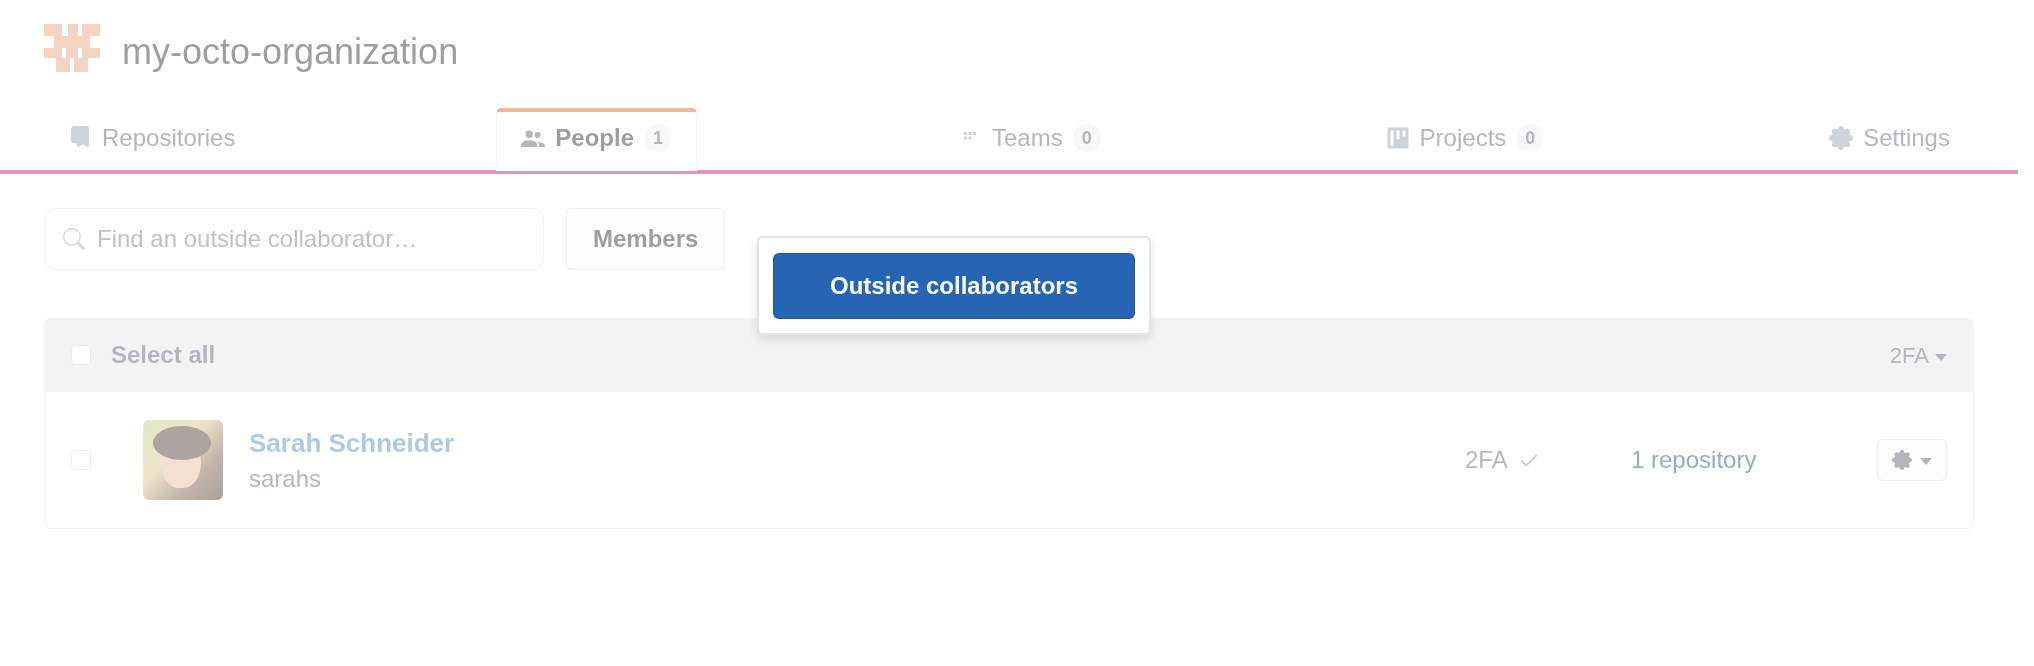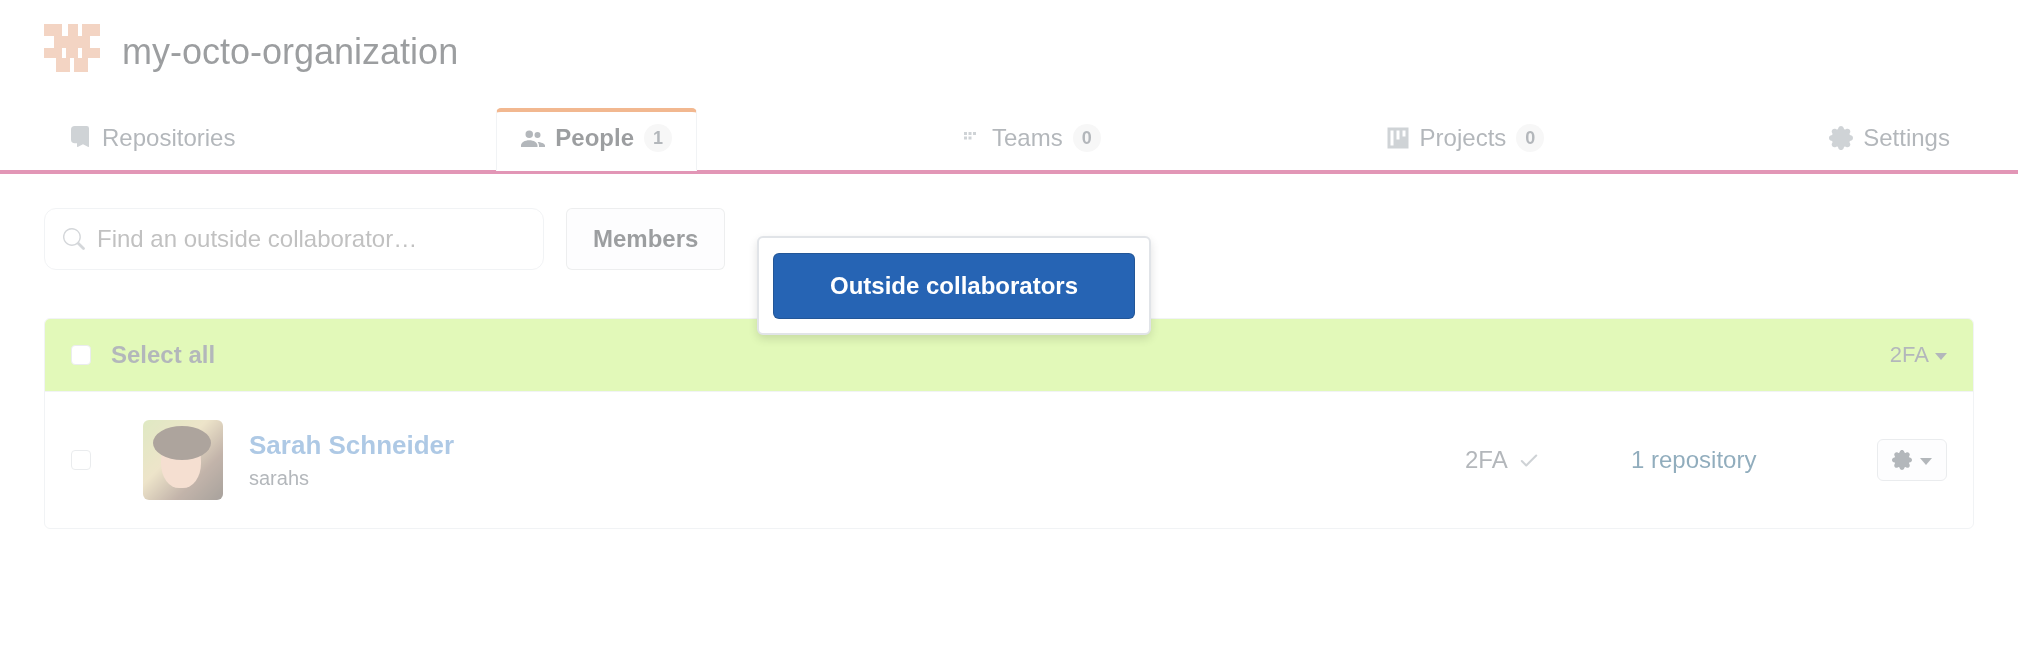--- a/index.html
+++ b/index.html
@@ -43,34 +43,34 @@
     z-index:60;
     border:2px solid #e1e4e8;
     border-radius:6px;
     box-shadow: 0 4px 10px rgba(0,0,0,0.12);
     background:#fff;
     display:flex; align-items:center; justify-content:center;
     padding:14px;
   }
 
   .list-wrap { margin-top:48px; border:1px solid #e1e4e8; border-radius:6px; overflow:hidden;}
-  .list-header { display:flex; align-items:center; justify-content:space-between; background:#bef264; padding:22px 26px; border-bottom:1px solid #e1e4e8;}
+  .list-header { display:flex; align-items:flex-end; justify-content:space-between; background:#e5e5e5; padding:22px 26px; border-bottom:1px solid #e1e4e8;}
   .list-header-left { display:flex; align-items:center; gap:20px; }
   .checkbox { width:20px; height:20px; border:1px solid #d1d5da; border-radius:4px; background:#fff; cursor:pointer; }
   .select-all-label { font-size:24px; font-weight:600; color:#586069; }
   .filter-2fa { display:flex; align-items:center; gap:6px; color:#586069; font-size:22px; cursor:pointer;}
   .caret { width:0;height:0;border-left:6px solid transparent;border-right:6px solid transparent;border-top:7px solid #586069; margin-top:3px;}
 
   .list-row { display:flex; align-items:center; padding:28px 26px; gap:26px;}
   .user-avatar { width:80px; height:80px; border-radius:6px; background:linear-gradient(135deg,#b8cf7a 0%, #d8c489 40%, #7a5a44 70%, #3e3125 100%); position:relative; overflow:hidden; margin-left:26px;}
   .user-avatar::before{content:"";position:absolute;left:18px;top:14px;width:40px;height:54px;border-radius:50% 50% 45% 45%;background:#e8b89a;}
   .user-avatar::after{content:"";position:absolute;left:10px;top:6px;width:58px;height:34px;border-radius:50%;background:#4a3527;}
   .user-info { display:flex; flex-direction:column; gap:6px;}
   .user-name { font-size:26px; font-weight:600; color:#4c88c6; }
-  .user-login { font-size:20px; color:#586069;}
+  .user-login { font-size:24px; color:#586069;}
   .spacer { flex:1; }
   .twofa-status { display:flex; align-items:center; gap:10px; color:#586069; font-size:24px; min-width:140px;}
   .check-icon { width:22px; height:22px; fill:#959da5;}
   .repos { color:#0c4a6e; font-size:24px; min-width:220px;}
   .gear-btn { display:flex; align-items:center; gap:8px; border:1px solid #d1d5da; border-radius:6px; padding:10px 14px; background:#fafbfc; cursor:pointer;}
   .gear-btn svg{width:20px;height:20px;fill:#586069;}
   .gear-btn .caret{border-top-color:#586069;}
 
 </style>
 </head>

